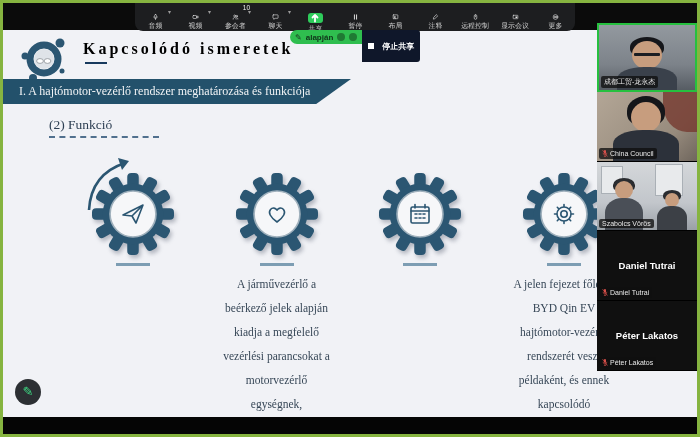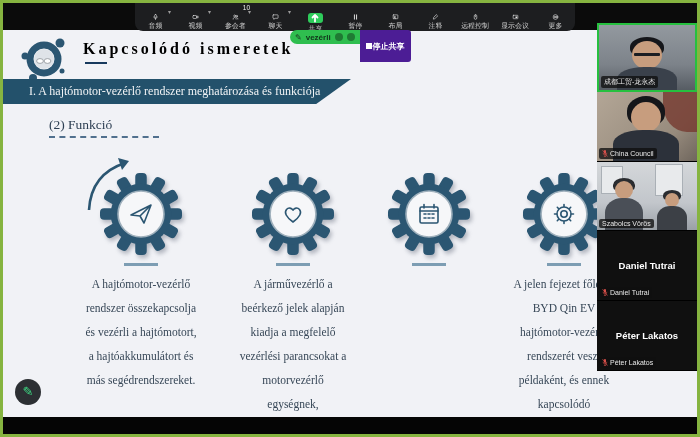--- a/index.html
+++ b/index.html
@@ -7,21 +7,21 @@
     border:3px solid #86b440;box-sizing:border-box;overflow:hidden;
     font-family:"Liberation Sans",sans-serif;}
   
   .slide{position:absolute;left:0;top:27px;right:0;bottom:17px;background:#f1f2f6;overflow:hidden;}
   .logo{position:absolute;left:16px;top:5px;width:52px;height:50px;}
   .slide-title{position:absolute;left:80px;top:10px;font-family:"Liberation Serif",serif;
     font-weight:bold;font-size:16px;letter-spacing:3px;color:#000000;}
   .title-underline{position:absolute;left:82px;top:32px;width:22px;height:2px;background:#17395d;}
   .section-banner{position:absolute;left:0;top:49px;width:348px;height:25px;background:#23516b;
     color:#f2f4f6;font-family:"Liberation Serif",serif;font-size:12px;line-height:25px;
-    padding-left:26px;box-sizing:border-box;
+    padding-left:16px;box-sizing:border-box;
     clip-path:polygon(0 0,100% 0,90% 100%,0 100%);}
   .subsection{position:absolute;left:46px;top:87px;font-family:"Liberation Serif",serif;
     font-size:13.5px;color:#2c3e52;}
   .subsection-dashes{position:absolute;left:46px;top:106px;width:110px;border-top:2px dashed #51708e;}
   .curve-arrow{position:absolute;left:82px;top:126px;width:48px;height:58px;}
   .cols{position:absolute;left:62px;top:143px;width:575px;display:flex;}
   .col{flex:1;display:flex;flex-direction:column;align-items:center;}
   .gear-wrap{position:relative;width:82px;height:82px;filter:drop-shadow(2px 3px 2px rgba(60,70,90,.35));}
   .gear-svg{position:absolute;inset:0;width:82px;height:82px;fill:#2b5672;}
   .gear-icon{position:absolute;left:29px;top:29px;width:24px;height:24px;stroke:#2b5672;fill:none;
@@ -45,21 +45,21 @@
   .share-btn-bg{width:15px;height:15px;background:#2ecc5b;border-radius:3px;display:flex;
     align-items:center;justify-content:center;margin-top:-1px;}
   .share-btn-bg svg{width:10px;height:10px;stroke:#fff;stroke-width:1.8;}
   
   .share-status{position:absolute;left:287px;top:27px;height:14px;display:flex;z-index:31;}
   .ss-pill{background:#2fbe4f;border-radius:7px 0 0 7px;display:flex;align-items:center;
     padding:0 5px;gap:4px;}
   .ss-pencil{font-size:8px;color:#1b3a22;}
   .ss-text{font-size:8px;color:#10341a;font-weight:bold;white-space:nowrap;}
   .ss-dot{width:8px;height:8px;border-radius:50%;background:#1f7a33;display:inline-block;cursor:pointer;}
-  .ss-stop{background:#4c1d95;border-radius:0 3px 3px 0;display:flex;align-items:center;gap:1px;
+  .ss-stop{background:#0f172a;border-radius:0 3px 3px 0;display:flex;align-items:center;gap:8px;
     padding:16px 6px;cursor:pointer;}
   .ss-stop-sq{width:6px;height:6px;background:#fff;}
   .ss-stop-label{font-size:8px;color:#fff;font-weight:bold;white-space:nowrap;}
   
   .sidebar{position:absolute;right:0;top:0;width:100px;height:344px;background:#141414;z-index:20;margin-top:20px;}
   .tile{position:relative;width:100px;height:68.8px;overflow:hidden;background:#101010;
     border-bottom:1px solid #000;cursor:pointer;}
   .tile.active{box-sizing:border-box;border:2px solid #26c03f;}
   .name-pill{position:absolute;left:2px;bottom:2px;background:rgba(15,15,15,.78);border-radius:2px;
     padding:1px 3px;display:flex;align-items:center;gap:2px;max-width:92px;}
@@ -196,21 +196,21 @@
           <circle cx="7" cy="7" r=".5" fill="#e8e8e8"></circle>
           <circle cx="9.3" cy="7" r=".5" fill="#e8e8e8"></circle>
         </svg>
       <span class="tb-label">更多</span>
     </div>
   </div>
 
   <div class="share-status">
     <div class="ss-pill">
       <span class="ss-pencil">✎</span>
-      <span class="ss-text">vezérli</span>
+      <span class="ss-text">alapján</span>
       <span class="ss-dot"></span>
       <span class="ss-dot"></span>
     </div>
     <div class="ss-stop">
       <span class="ss-stop-sq"></span>
       <span class="ss-stop-label">停止共享</span>
     </div>
   </div>
 
   <div class="slide">
@@ -238,25 +238,20 @@
       <div class="col">
         <div class="gear-wrap">
           <svg class="gear-svg">
               <use href="#gear-shape"></use>
             </svg>
           <svg class="gear-icon" viewBox="0 0 24 24">
             <path d="M2 13 L22 3 L15 21 L11 14 Z M11 14 L22 3"></path>
           </svg>
         </div>
         <div class="col-divider"></div>
-        <div class="col-text">A hajtómotor-vezérlő
-rendszer összekapcsolja
-és vezérli a hajtómotort,
-a hajtóakkumulátort és
-más segédrendszereket.</div>
       </div>
       <div class="col">
         <div class="gear-wrap">
           <svg class="gear-svg">
               <use href="#gear-shape"></use>
             </svg>
           <svg class="gear-icon" viewBox="0 0 24 24">
             <path d="M12 20 C5 15 3 10.5 5.5 7.5 C7.5 5.2 10.5 5.8 12 8.2 C13.5 5.8 16.5 5.2 18.5 7.5 C21 10.5 19 15 12 20 Z"></path>
           </svg>
         </div>

